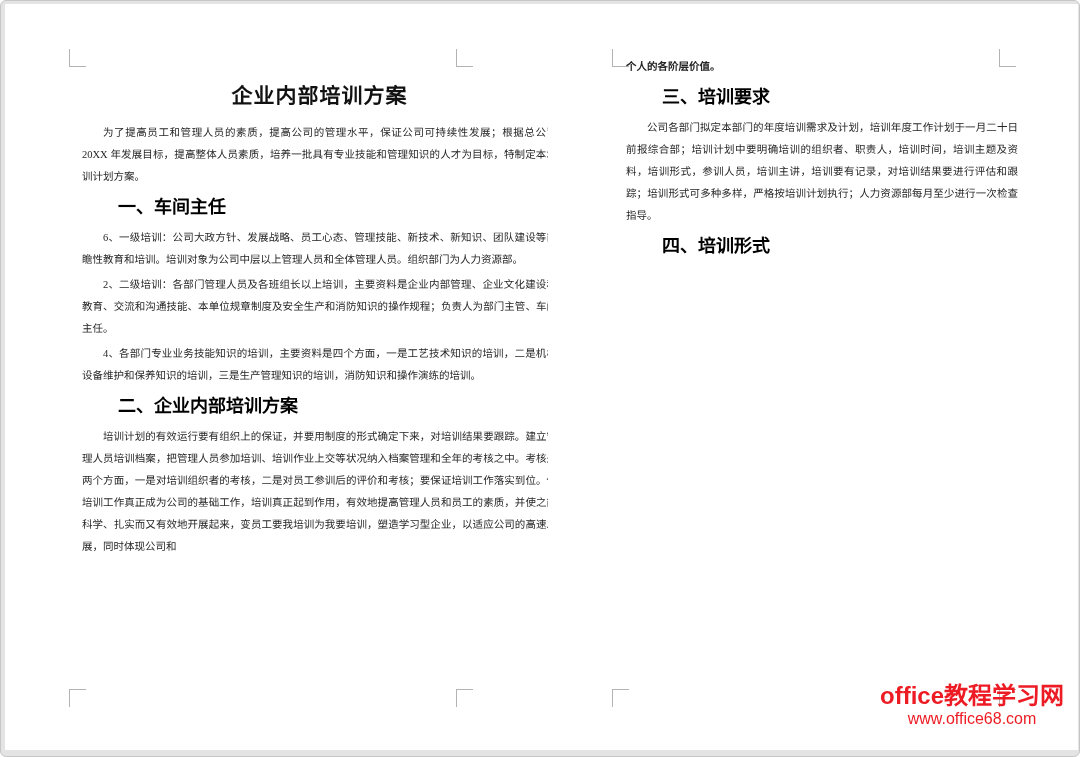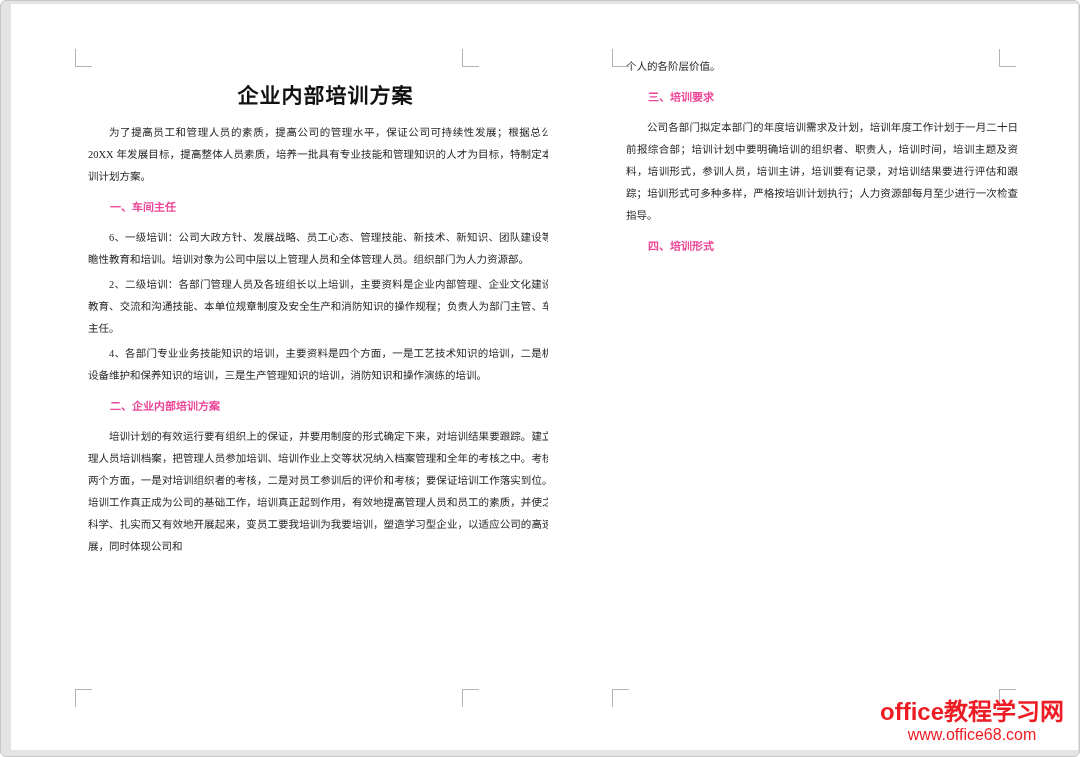--- a/index.html
+++ b/index.html
@@ -12,21 +12,21 @@
     border-radius:6px;
     overflow:hidden;
     font-family:"Liberation Serif","DejaVu Serif",serif;
   }
   .page{
     position:absolute;top:3px;
     height:746px;
     background:#ffffff;
     overflow:hidden;
   }
-  .page-1{left:10px;width:614px;}
+  .page-1{left:4px;width:614px;}
   .page-2{left:547px;width:530px;}
   .content{
     position:relative;
     box-sizing:border-box;
     padding:52px 62px 0 77px;
     color:#262626;
   }
   .page-2 .content{padding:52px 60px 0 78px;}
   .doc-title{
     margin:24px 0 10px;
@@ -39,43 +39,43 @@
   }
   .para{
     margin:0 0 3px;
     font-size:10.5px;
     line-height:22px;
     text-align:justify;
     text-justify:inter-ideograph;
     text-indent:2em;
     color:#262626;
   }
-  .para.no-indent{text-indent:0;}
+  .para.no-indent{text-indent:0;font-weight:bold;}
   .heading{
     margin:8px 0 9px;
-    font-size:11px;
+    font-size:18px;
     line-height:22px;
     font-weight:bold;
     text-indent:2em;
-    color:#ec4899;
+    color:#000000;
   }
   
   .cmark{
     position:absolute;
     width:16px;height:17px;
     pointer-events:none;
   }
   .cm-t{top:45px;border-left:1px solid #b3b3b3;border-bottom:1px solid #b3b3b3;}
   .cm-b{top:685px;border-left:1px solid #b3b3b3;border-top:1px solid #b3b3b3;}
   .cm-l{left:64px;}
   .cm-r{left:451px;}
   
   .watermark{
     position:absolute;
-    right:14px;bottom:6px;
+    right:14px;bottom:22px;
     text-align:center;
     font-family:"Liberation Sans","DejaVu Sans",sans-serif;
     color:var(--wm-red,#ed1c24);
   }
   .wm-name{font-size:24px;line-height:27px;font-weight:bold;}
   .wm-url{font-size:16px;line-height:19px;}
 </style>
 </head>
 <body>
 

